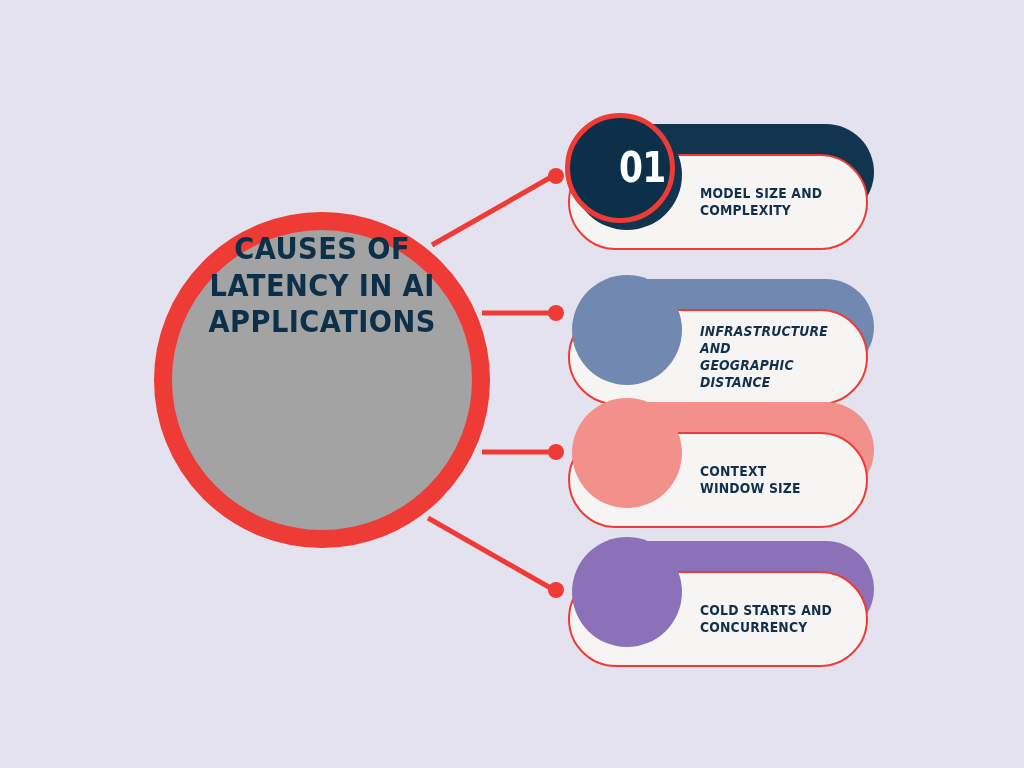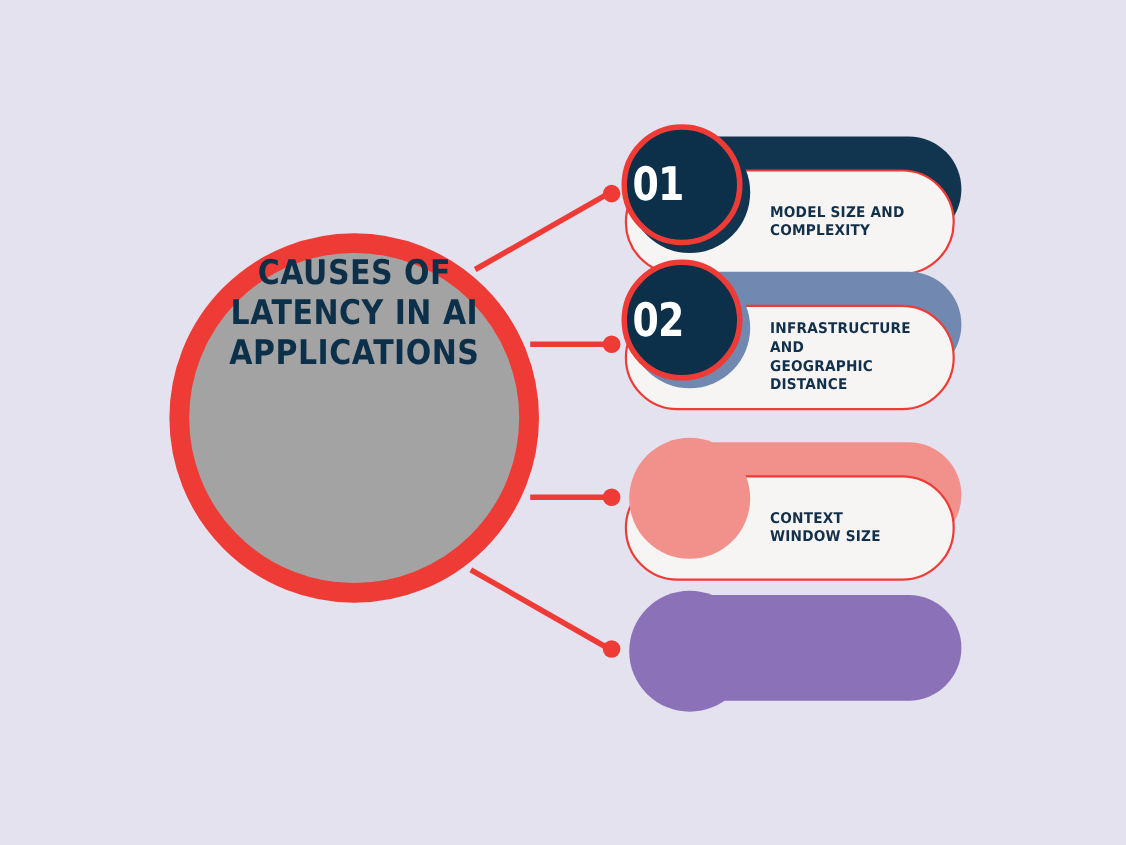--- a/index.html
+++ b/index.html
@@ -122,21 +122,21 @@
     left: 5px;
     top: 0px;
     width: 110px;
     height: 110px;
     border-radius: 50%;
     background: #0c3049;
     border: 5px solid #ef3b36;
     box-sizing: border-box;
     display: flex;
     align-items: center;
-    justify-content: flex-start;
+    justify-content: flex-end;
   }
   .badge-num {
     font-family: "DejaVu Sans", sans-serif;
     font-weight: bold;
     font-size: 42px;
     line-height: 1;
     color: #ffffff;
     letter-spacing: -1px;
     transform: scaleX(0.82);
   }
@@ -168,38 +168,39 @@
     <div class="pill">
       <div class="pill-label">MODEL SIZE AND
 COMPLEXITY</div>
     </div>
     <div class="badge-shadow" style="background: rgb(18, 53, 79);"></div>
     <div class="badge">
       <span class="badge-num">01</span>
     </div>
   </div>
 
-  <div class="item" style="top:236px;">
+  <div class="item" style="top:268px;font-style:italic;">
     <div class="pill-shadow" style="background: rgb(113, 137, 176);"></div>
     <div class="pill">
       <div class="pill-label">INFRASTRUCTURE AND
 GEOGRAPHIC DISTANCE</div>
     </div>
     <div class="badge-shadow" style="background: rgb(113, 137, 176);"></div>
-    <div class="badge">
-      <span class="badge-num">02</span>
-    </div>
   </div>
 
   <div class="item" style="top:391px;">
     <div class="pill-shadow" style="background: rgb(242, 145, 140);"></div>
     <div class="pill">
       <div class="pill-label">CONTEXT WINDOW SIZE</div>
     </div>
     <div class="badge-shadow" style="background: rgb(242, 145, 140);"></div>
   </div>
 
   <div class="item" style="top:530px;">
     <div class="pill-shadow" style="background: rgb(139, 114, 184);"></div>
+    <div class="pill">
+      <div class="pill-label">COLD STARTS AND
+CONCURRENCY</div>
+    </div>
     <div class="badge-shadow" style="background: rgb(139, 114, 184);"></div>
   </div>
 
 </div>
 
 </body></html>

